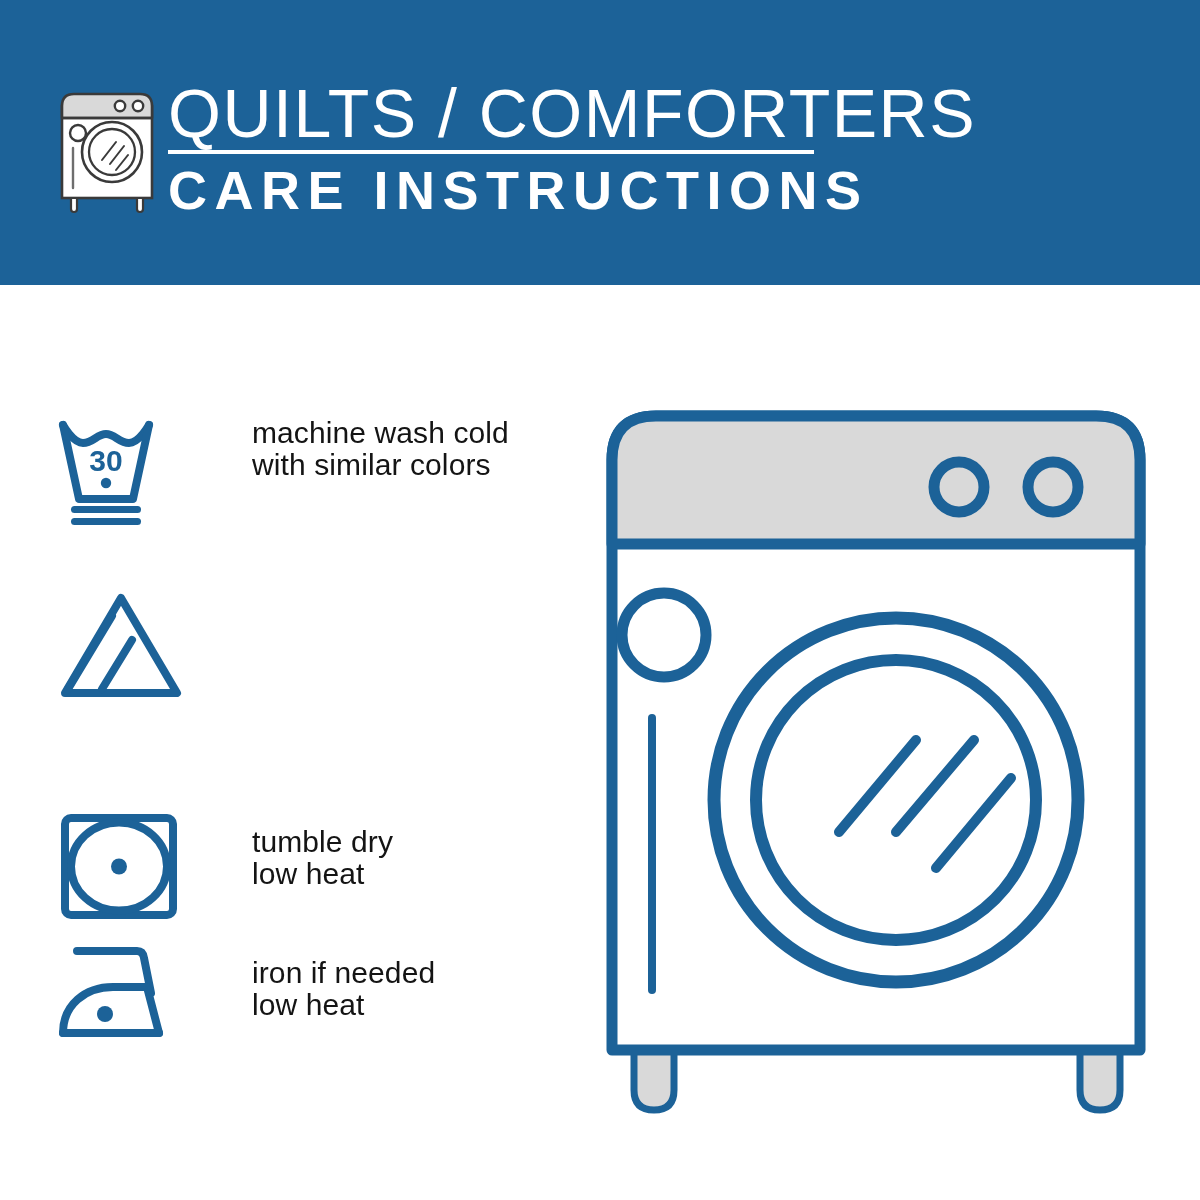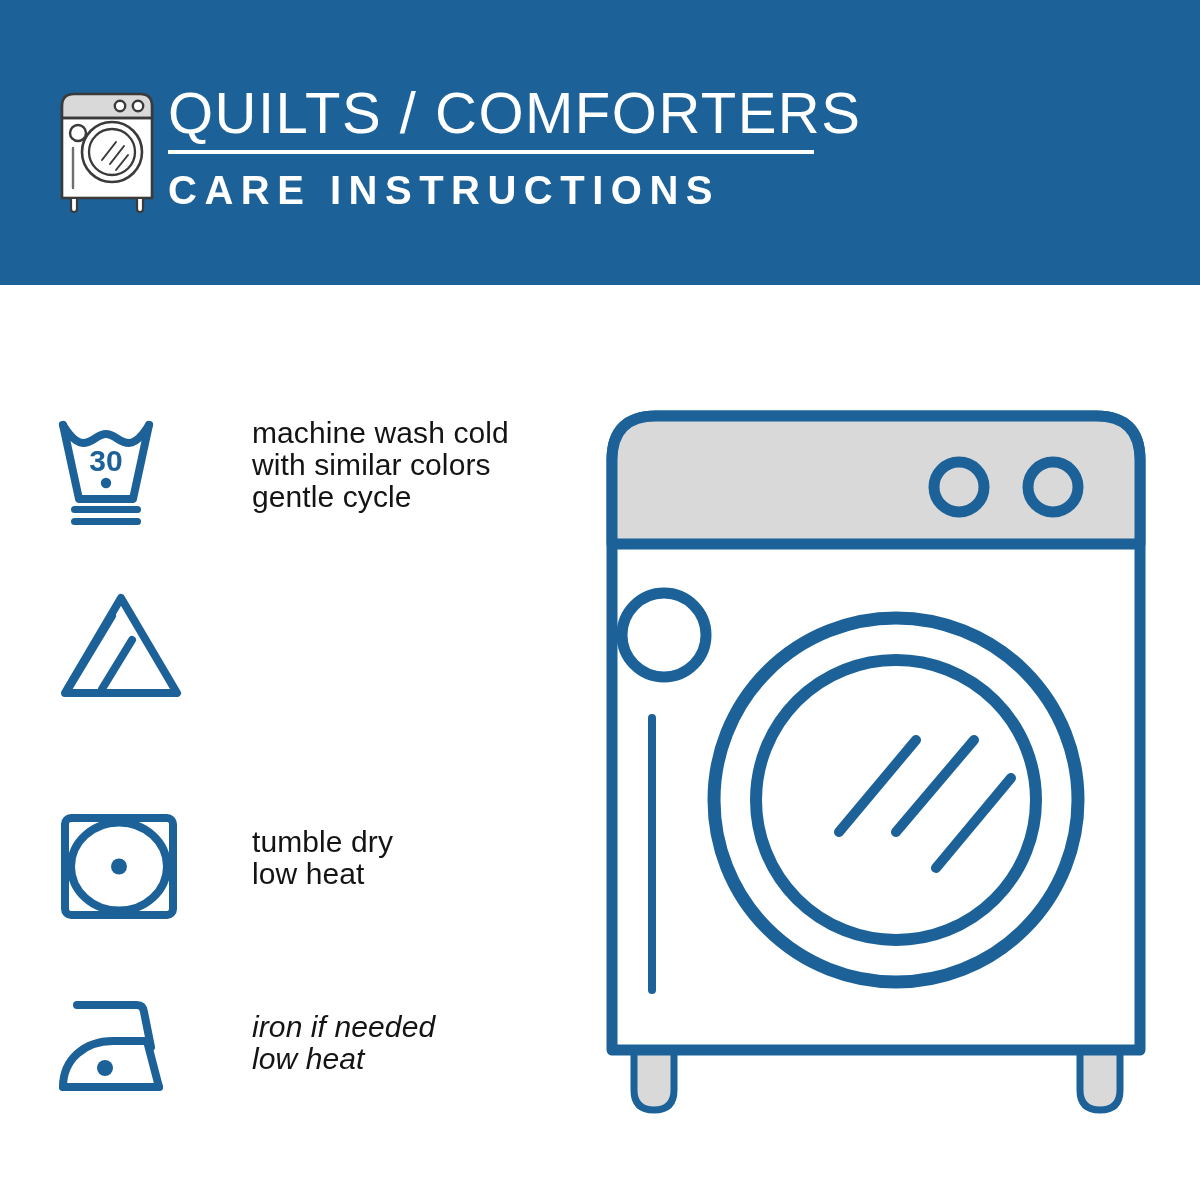--- a/index.html
+++ b/index.html
@@ -34,36 +34,36 @@
     width: 112px;
     height: 135px;
   }
   .header-titles {
     position: absolute;
     left: 168px;
     top: 82px;
     width: 660px;
   }
   .title-main {
-    font-size: 58px;
+    font-size: 68px;
     font-weight: 300;
     color: #ffffff;
     letter-spacing: 1.5px;
     line-height: 62px;
     white-space: nowrap;
     font-family: "Liberation Sans", sans-serif;
   }
   .title-rule {
     width: 646px;
     height: 4px;
     background: #ffffff;
     margin: 6px 0 8px 0;
   }
   .title-sub {
-    font-size: 40px;
+    font-size: 54px;
     font-weight: 700;
     color: #ffffff;
     letter-spacing: 7.5px;
     line-height: 56px;
     white-space: nowrap;
     font-family: "Liberation Sans", sans-serif;
   }
 
   
   .care-list {
@@ -76,21 +76,21 @@
   .care-row {
     position: absolute;
     left: 0;
     width: 560px;
     display: flex;
     align-items: flex-start;
   }
   .care-row-0 { top: 128px; }
   .care-row-1 { top: 303px; }
   .care-row-2 { top: 523px; }
-  .care-row-3 { top: 704px; font-style: italic; }
+  .care-row-3 { top: 650px; }
 
   .care-symbol {
     width: 135px;
     min-width: 135px;
     margin-left: 55px;
     display: flex;
     justify-content: flex-start;
     align-items: flex-end;
   }
   .care-text {
@@ -168,21 +168,20 @@
         <text x="51" y="58" text-anchor="middle" font-family="Liberation Sans, sans-serif" font-size="30" font-weight="700" fill="#1c6298">30</text>
         <circle cx="51" cy="70" r="5.2" fill="#1c6298"></circle>
 
         <rect x="16" y="93" width="70" height="7" rx="3.5" fill="#1c6298"></rect>
         <rect x="16" y="105" width="70" height="7" rx="3.5" fill="#1c6298"></rect>
       </svg>
     </div>
     <div class="care-text">
       <span class="ln">machine wash cold</span>
       <span class="ln">with similar colors</span>
-      <span class="ln">gentle cycle</span>
     </div>
   </div>
 
   <div class="care-row care-row-1">
     <div class="care-symbol">
       <svg viewBox="0 0 135 115" width="135" height="115">
         <path d="M66 10 L122 105 L10 105 Z" fill="none" stroke="#1c6298" stroke-width="8" stroke-linejoin="round"></path>
         <line x1="57" y1="28" x2="13" y2="101" stroke="#1c6298" stroke-width="8" stroke-linecap="round"></line>
         <line x1="77" y1="52" x2="47" y2="101" stroke="#1c6298" stroke-width="8" stroke-linecap="round"></line>
       </svg>

